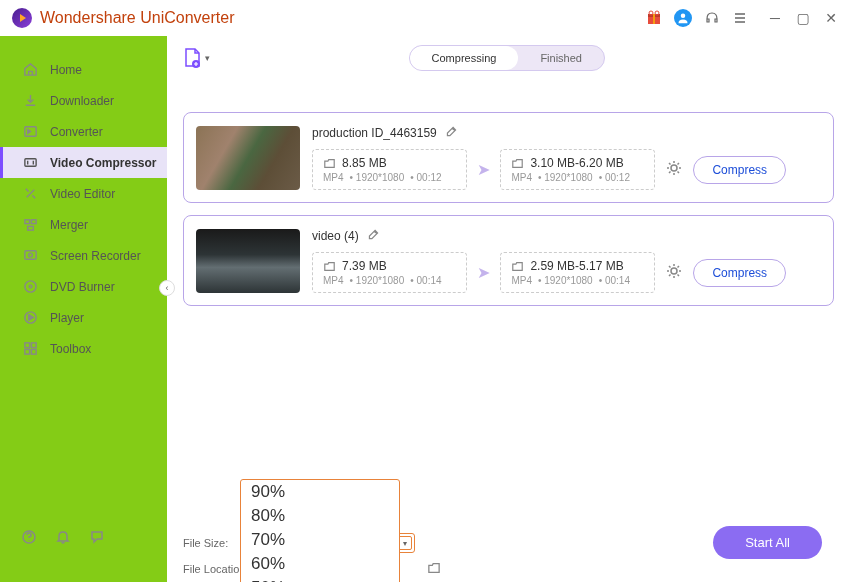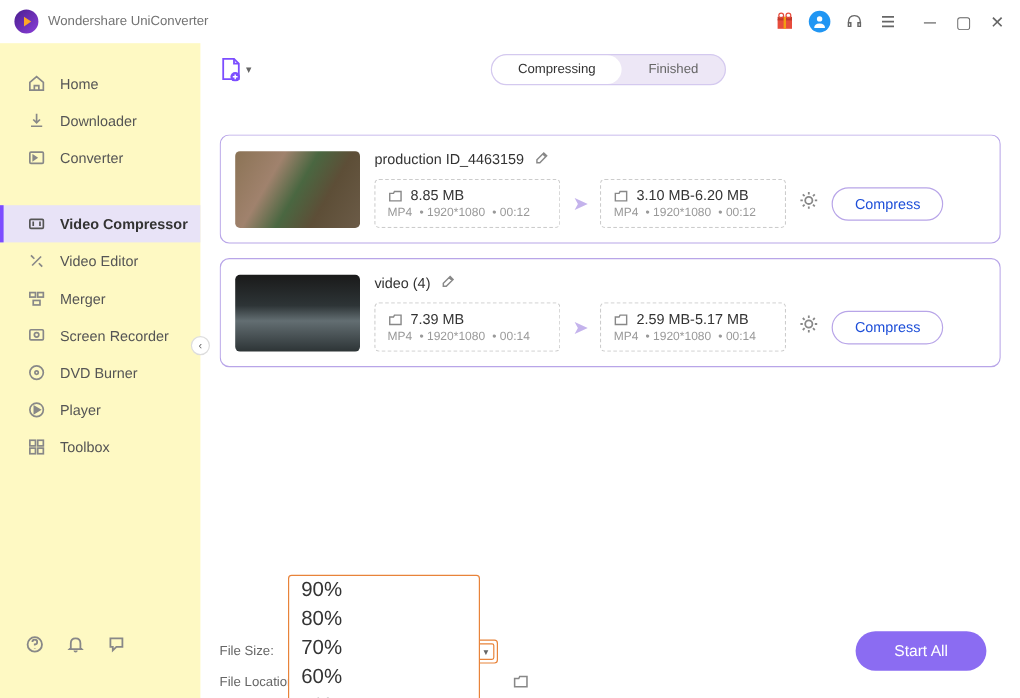--- a/index.html
+++ b/index.html
@@ -1,31 +1,31 @@
 <!DOCTYPE html>
 <html><head>
 <meta charset="utf-8">
 <style>
 * { margin: 0; padding: 0; box-sizing: border-box; font-family: -apple-system, BlinkMacSystemFont, "Segoe UI", Arial, sans-serif; }
 body { width: 850px; height: 582px; background: #fff; overflow: hidden; position: relative; }
 .titlebar { height: 36px; display: flex; align-items: center; padding: 0 12px; background: #fff; }
 .logo { width: 20px; height: 20px; border-radius: 50%; background: linear-gradient(135deg, #4a1e8f, #8b3fd9); display: flex; align-items: center; justify-content: center; margin-right: 8px; }
 .logo::before { content: ''; width: 0; height: 0; border-left: 6px solid #ffa726; border-top: 4px solid transparent; border-bottom: 4px solid transparent; margin-left: 2px; }
-.app-title { font-size: 11px; color: #737373; }
+.app-title { font-size: 16px; color: #c2410c; }
 .titlebar-right { margin-left: auto; display: flex; align-items: center; gap: 12px; }
 .tb-icon { width: 16px; height: 16px; display: flex; align-items: center; justify-content: center; cursor: pointer; color: #666; }
 .gift-icon { color: #e74c3c; font-size: 14px; }
 .user-icon { width: 18px; height: 18px; border-radius: 50%; background: #2196f3; color: #fff; display: flex; align-items: center; justify-content: center; font-size: 10px; }
 .headset-icon svg { width: 16px; height: 16px; }
 .win-controls { display: flex; gap: 14px; margin-left: 8px; }
 .win-btn { width: 14px; height: 14px; display: flex; align-items: center; justify-content: center; cursor: pointer; color: #666; font-size: 14px; }
 .main-wrap { display: flex; height: calc(100% - 36px); }
-.sidebar { width: 167px; background: #fef9c3; padding-top: 18px; position: relative; }
+.sidebar { width: 167px; background: #84cc16; padding-top: 18px; position: relative; }
 .sidebar-item { height: 31px; display: flex; align-items: center; padding-left: 22px; gap: 12px; cursor: pointer; color: #555; font-size: 12px; }
-.sidebar-item.active { background: #e8e3f7; color: #333; font-weight: 600; border-left: 3px solid #7c4dff; padding-left: 19px; margin-top: 24px; }
+.sidebar-item.active { background: #e8e3f7; color: #333; font-weight: 600; border-left: 3px solid #7c4dff; padding-left: 19px; }
 .sidebar-item .s-icon { width: 16px; height: 16px; display: flex; align-items: center; justify-content: center; }
 .sidebar-item .s-icon svg { width: 15px; height: 15px; stroke: #888; fill: none; stroke-width: 1.5; }
 .sidebar-item.active .s-icon svg { stroke: #555; }
 .collapse-btn { position: absolute; right: -8px; top: 244px; width: 16px; height: 16px; border-radius: 50%; background: #fff; border: 1px solid #ddd; display: flex; align-items: center; justify-content: center; font-size: 9px; color: #666; cursor: pointer; z-index: 5; }
 .sidebar-bottom { position: absolute; bottom: 36px; left: 20px; display: flex; gap: 16px; }
 .sb-icon { width: 18px; height: 18px; cursor: pointer; color: #888; display: flex; align-items: center; justify-content: center; }
 .sb-icon svg { width: 16px; height: 16px; stroke: #888; fill: none; stroke-width: 1.5; }
 .content { flex: 1; background: #fff; padding: 8px 16px 0 16px; display: flex; flex-direction: column; }
 .top-row { display: flex; align-items: center; height: 28px; margin-bottom: 8px; }
 .add-file { display: flex; align-items: center; gap: 4px; cursor: pointer; }

